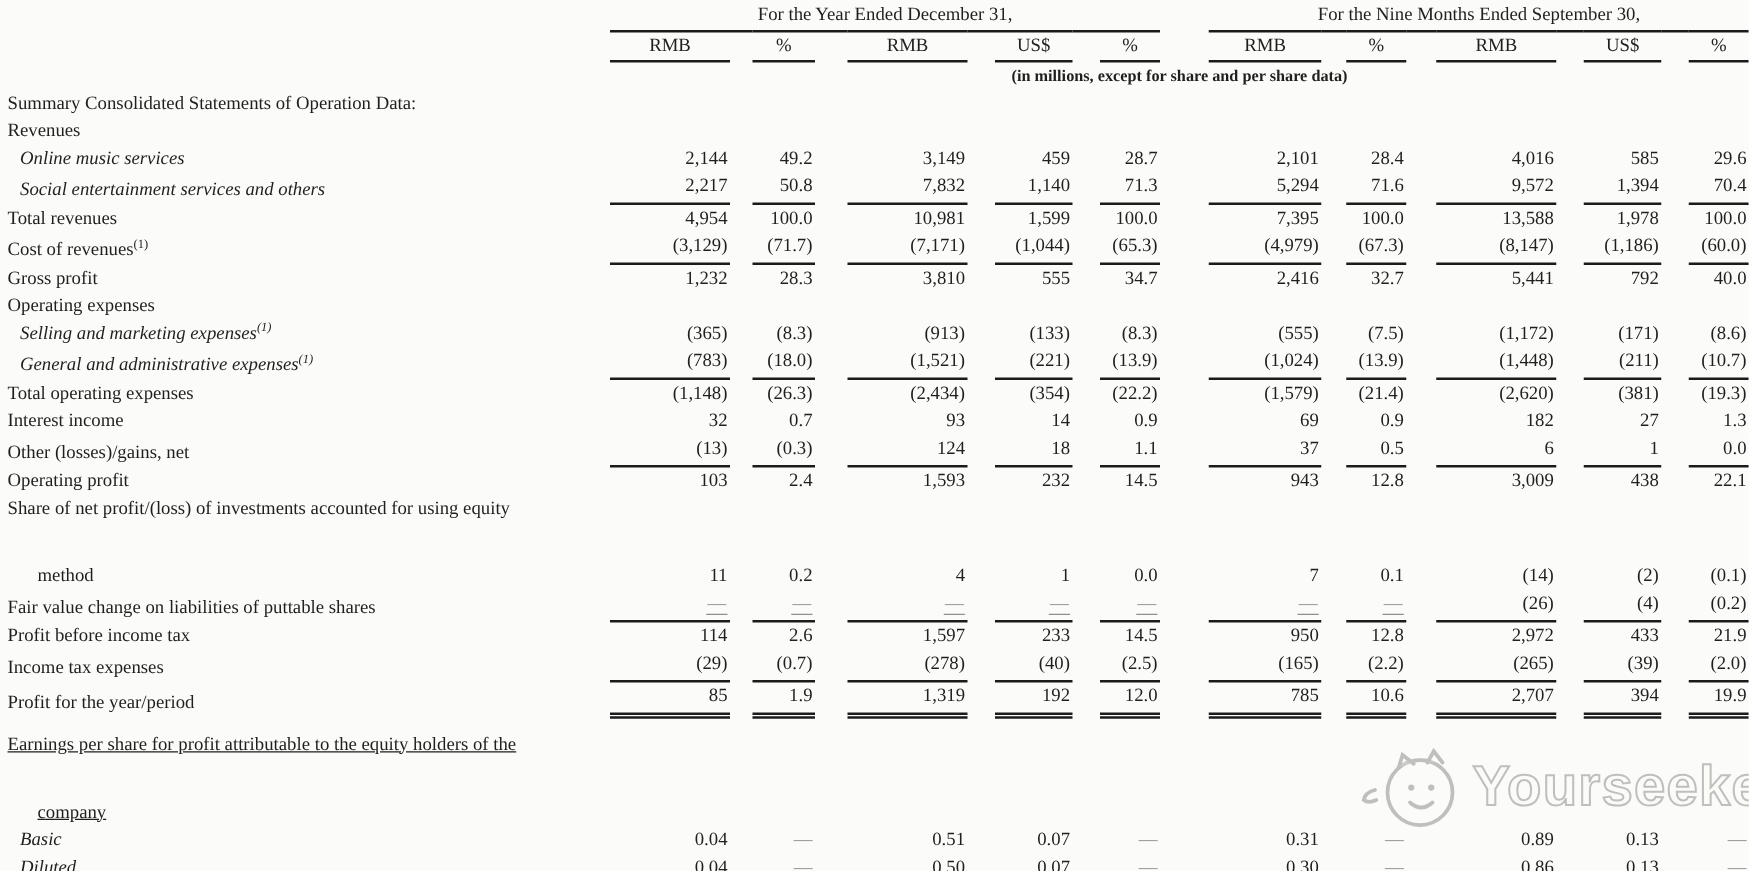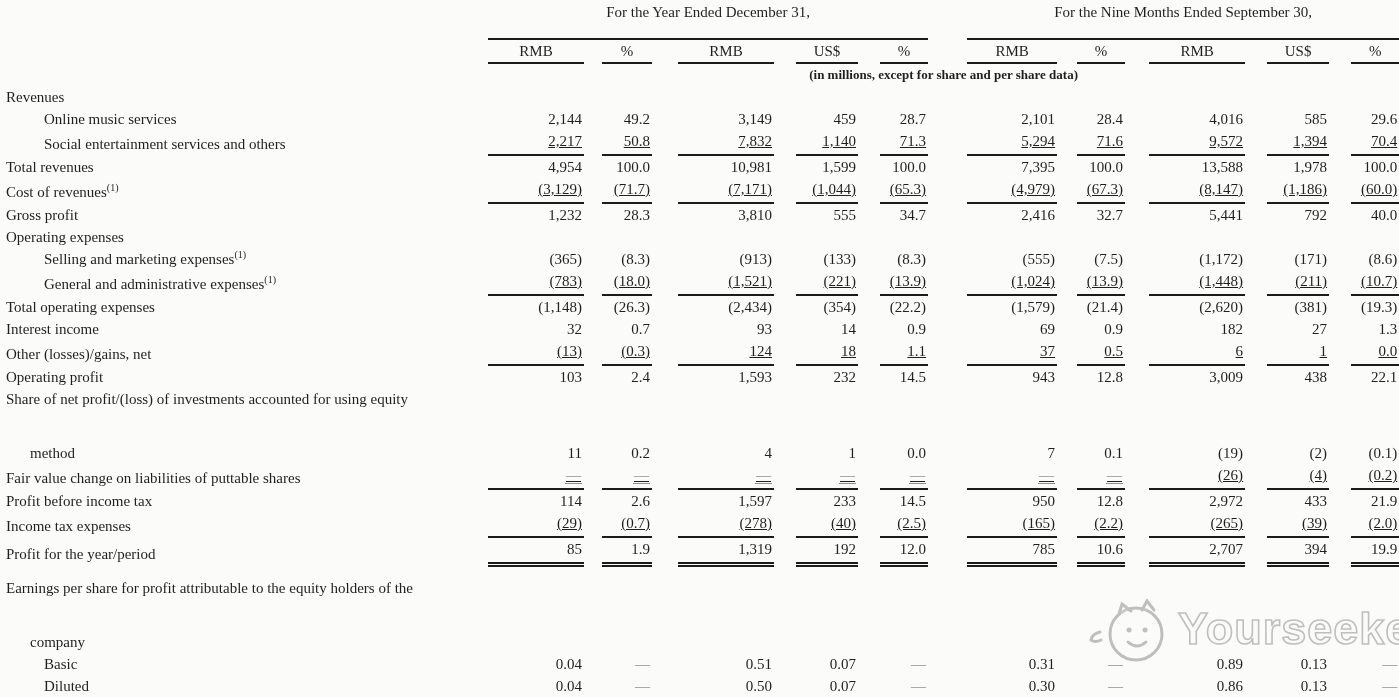--- a/index.html
+++ b/index.html
@@ -7,34 +7,34 @@
   }
   html,body{margin:0;padding:0;}
   body{
     width:1399px;height:697px;overflow:hidden;position:relative;
     background:var(--bg);color:var(--ink);
     font-family:"Liberation Serif", serif;
   }
   table.fin{width:1399px;table-layout:fixed;border-collapse:collapse;font-size:15px;}
   .fin th,.fin td{padding:0;vertical-align:bottom;line-height:22px;font-weight:400;}
   thead th{font-weight:700;text-align:center;}
-  th.grp{border-bottom:2px solid var(--rule);height:23px;padding-bottom:15px;text-align:center;}
+  th.grp{border-bottom:2px solid var(--rule);height:23px;padding-bottom:1px;text-align:center;}
   th.yr{border-bottom:2px solid var(--rule);height:21px;}
   th.cur{border-bottom:2px solid var(--rule);height:21px;}
   td.note{height:21px;text-align:center;font-weight:700;font-size:13px;}
   td.lbl{text-align:left;padding-left:6px;}
   td.lbl div{white-space:nowrap;}
-  td.lbl.ind{padding-left:44px;}
+  td.lbl.ind{padding-left:16px;font-style:italic;}
   td.lbl .l2{padding-left:24px;margin-top:32px;}
   td.val{text-align:right;padding-right:2px;white-space:nowrap;}
   .b{font-weight:700;}
   sup{font-size:10px;line-height:0;}
-  td.r1{border-bottom:2px solid var(--rule);padding-bottom:2px;text-decoration:underline;}
+  td.r1{border-bottom:2px solid var(--rule);padding-bottom:2px;}
   td.r2{border-bottom:5px double var(--rule);padding-bottom:2px;}
-  tr.sp > td{padding-top:12px;}
+  tr.sp > td{padding-top:12px;text-decoration:underline;}
   .dash{color:var(--dash);letter-spacing:0;}
   .dash.du{border-bottom:1.5px solid var(--dash);padding:0 1px;}
   .wm{
     position:absolute;left:1086px;top:592px;display:flex;align-items:center;gap:6px;
     pointer-events:none;opacity:.95;
   }
   .wm-text{
     font-family:"Liberation Sans", sans-serif;font-weight:700;font-size:45px;letter-spacing:1px;
     color:rgba(251,251,249,0.25);-webkit-text-stroke:1.6px var(--wm);
   }
@@ -95,20 +95,26 @@
         <th class="cur">%</th>
       </tr>
       <tr>
         <td></td>
         <td class="note" colspan="19">(in millions, except for share and per share data)</td>
       </tr>
     </thead>
   <tbody>
       <tr>
         <td class="lbl b">
+          <div>Summary Consolidated Statements of Operation Data:</div>
+        </td>
+        <td colspan="19"></td>
+      </tr>
+      <tr>
+        <td class="lbl b">
           <div>Revenues</div>
         </td>
         <td colspan="19"></td>
       </tr>
       <tr>
         <td class="lbl ind">
           <div>Online music services</div>
         </td>
         <td class="val">2,144</td>
         <td></td>
@@ -388,21 +394,21 @@
         <td class="val">4</td>
         <td></td>
         <td class="val">1</td>
         <td></td>
         <td class="val">0.0</td>
         <td></td>
         <td class="val">7</td>
         <td></td>
         <td class="val">0.1</td>
         <td></td>
-        <td class="val">(19)</td>
+        <td class="val">(14)</td>
         <td></td>
         <td class="val">(2)</td>
         <td></td>
         <td class="val">(0.1)</td>
       </tr>
       <tr>
         <td class="lbl">
           <div>Fair value change on liabilities of puttable shares</div>
         </td>
         <td class="val r1"><span class="dash du">—</span></td>

